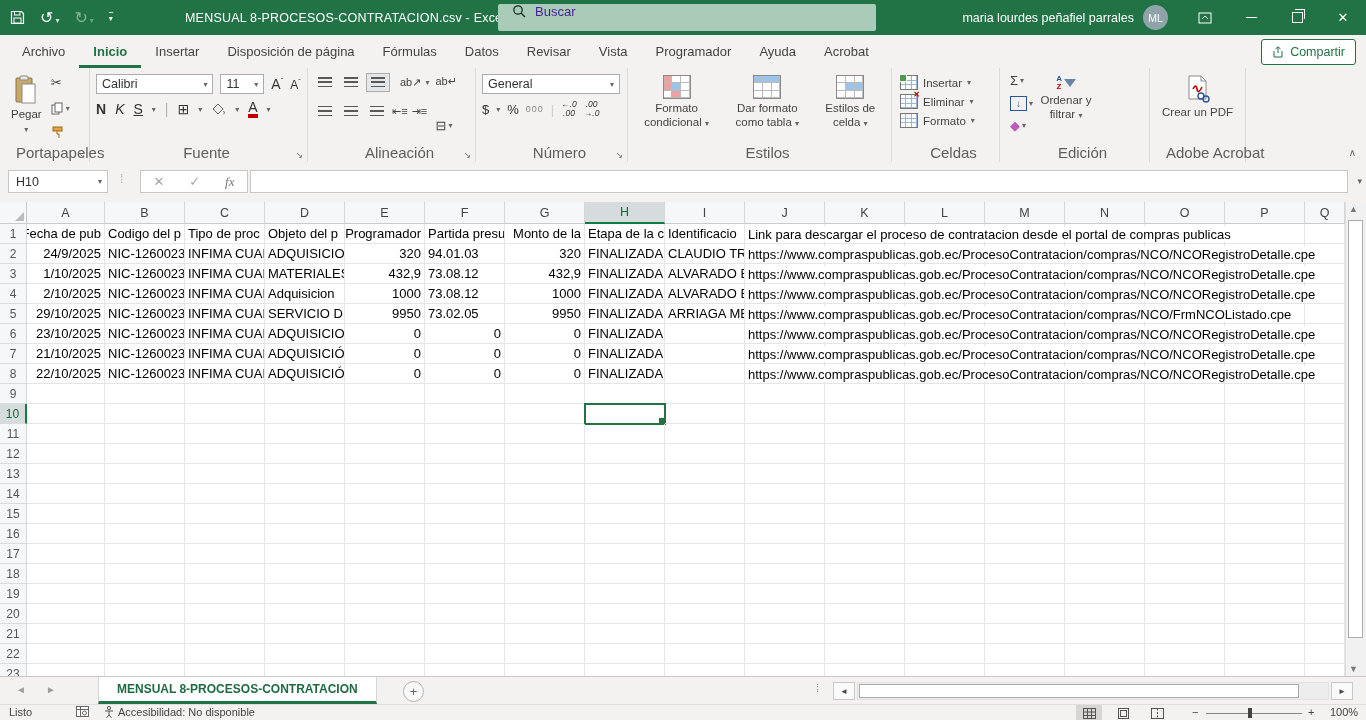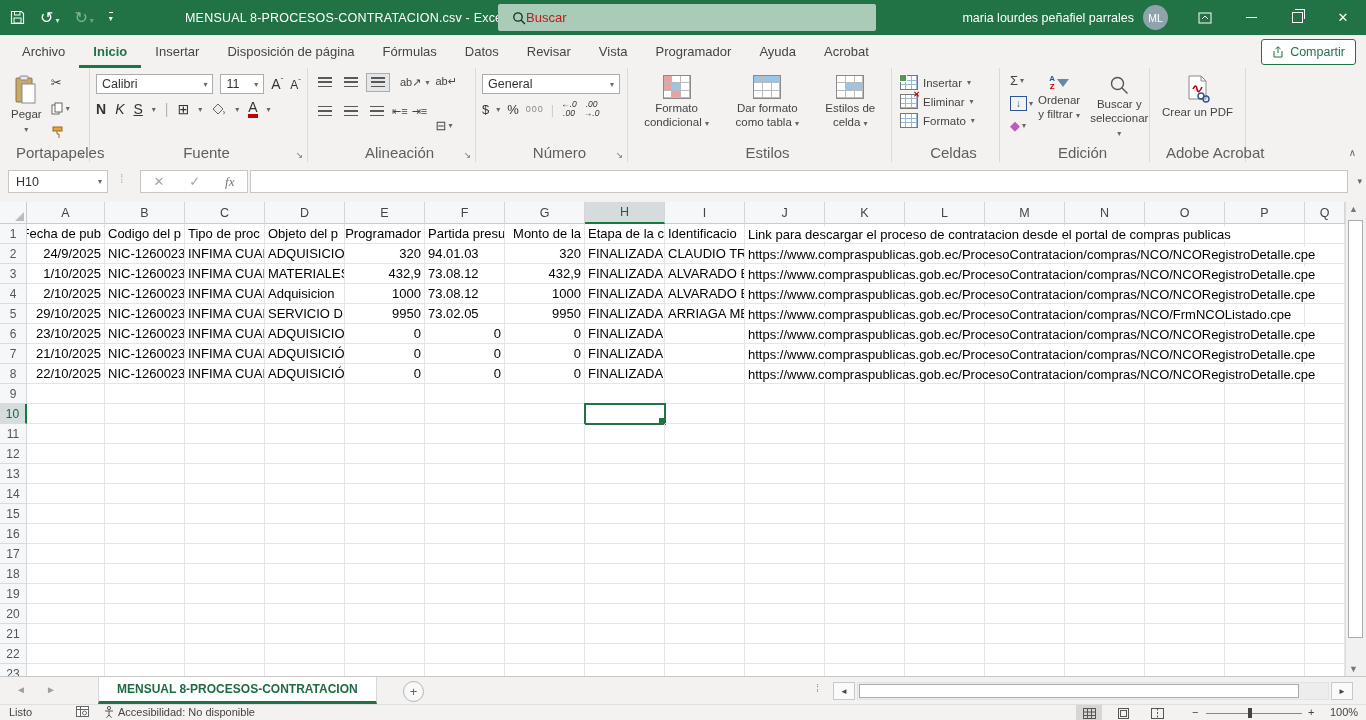--- a/index.html
+++ b/index.html
@@ -8,21 +8,21 @@
 
   
   .titlebar{position:absolute;top:0;left:0;right:0;height:35px;background:#217346;color:#fff}
   .qat{position:absolute;left:10px;top:0;height:35px;display:flex;align-items:center;gap:15px}
   .qat .chev{font-size:8px;color:#CFE3D8;margin-left:2px}
   .undo{font-size:16px;line-height:1}
   .redo{font-size:16px;line-height:1;color:rgba(255,255,255,.45)}
   .qat-custom{display:inline-block;border-top:1px solid #fff;font-size:8px;padding-top:1px}
   .wtitle{position:absolute;left:185px;top:0;height:35px;display:flex;align-items:center;font-size:12.5px;letter-spacing:.2px}
   .searchbox{position:absolute;left:498px;top:4px;width:378px;height:27px;background:#A9CBB7;border-radius:2px;
-             display:flex;align-items:center;padding-left:14px;box-sizing:border-box;color:#b91c1c;font-size:13px}
+             display:flex;gap:9px;padding-left:14px;box-sizing:border-box;color:#4c1d95;font-size:13px}
   .userarea{position:absolute;right:198px;top:0;height:35px;display:flex;align-items:center;gap:9px;font-size:12.5px}
   .avatar{width:25px;height:25px;border-radius:50%;background:#8FA3AB;color:#fff;font-size:10.5px;display:flex;align-items:center;justify-content:center}
   .winbtns{position:absolute;right:0;top:0;height:35px;display:flex;align-items:center}
   .winbtn{width:46px;height:35px;display:flex;align-items:center;justify-content:center;font-size:13px}
   .minbar{display:inline-block;width:11px;border-top:1px solid #fff}
   .restore{position:relative;width:9px;height:9px;border:1px solid #fff}
   .restore::after{content:"";position:absolute;left:2px;top:-4px;width:9px;height:9px;border-top:1px solid #fff;border-right:1px solid #fff}
 
   
   .tabrow{position:absolute;top:35px;left:0;right:0;height:33px;background:#F3F2F1;display:flex;align-items:stretch;padding-left:8px}
@@ -414,27 +414,20 @@
       </div>
       <div class="bigbtn" style="width:56px">
         <span style="display:flex;align-items:center;gap:2px">
             <span class="sorticon">
               <b>A</b>
               <span>Z</span>
             </span>
             <span class="funnel"></span>
           </span>
         <span class="blbl"><span>Ordenar y filtrar</span> <span class="chev">▾</span></span>
-      </div>
-      <div class="bigbtn" style="width:62px">
-        <svg width="20" height="20" viewBox="0 0 20 20">
-            <circle cx="8.5" cy="8.5" r="6" fill="none" stroke="#555" stroke-width="1.4"></circle>
-            <line x1="13" y1="13" x2="18.5" y2="18.5" stroke="#555" stroke-width="1.4"></line>
-          </svg>
-        <span class="blbl"><span>Buscar y seleccionar</span> <span class="chev">▾</span></span>
       </div>
       <div class="glabel">Edición</div>
     </div>
 
     <div class="rgroup" style="width:96px;justify-content:center">
       <div class="bigbtn">
         <svg width="26" height="28" viewBox="0 0 26 28">
             <path d="M4 1h12l5 5v18H4z" fill="#fff" stroke="#8a8a8a"></path>
             <path d="M16 1v5h5" fill="none" stroke="#8a8a8a"></path>
             <path d="M8 14q3-6 4 0t5-2" fill="none" stroke="#C00000" stroke-width="1.6"></path>

